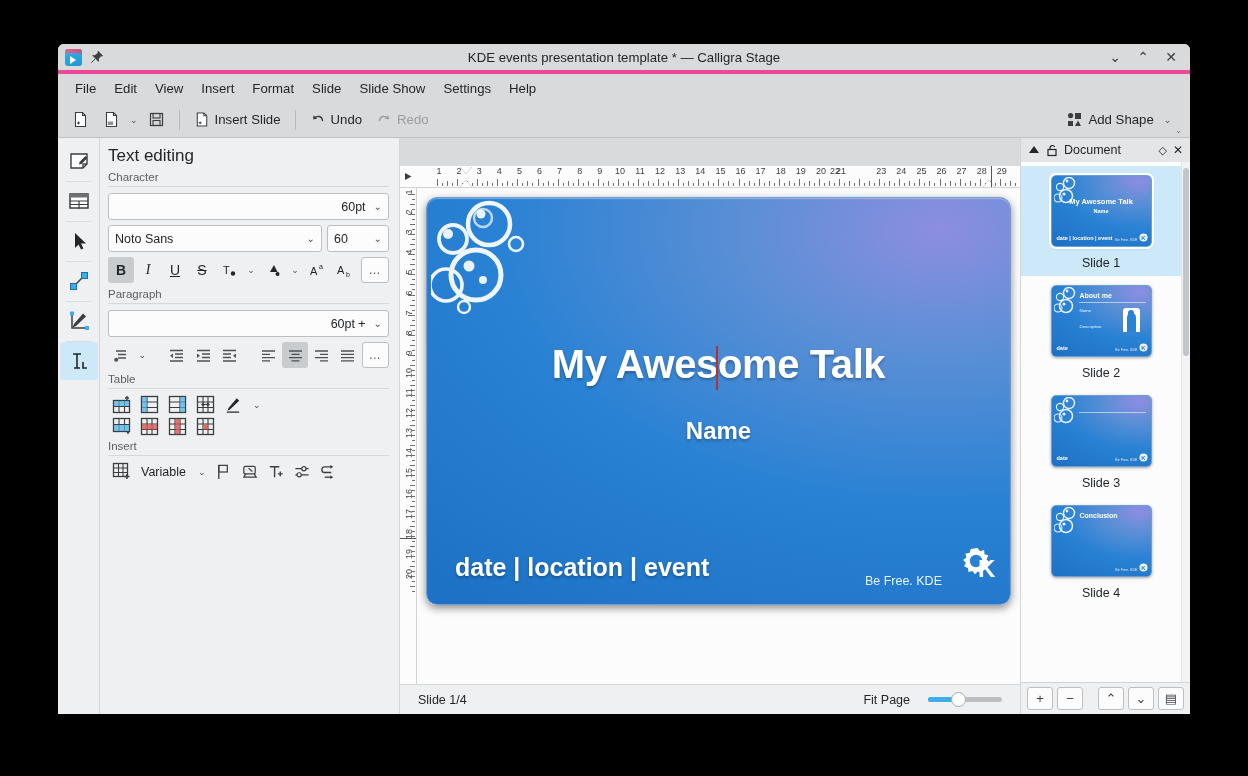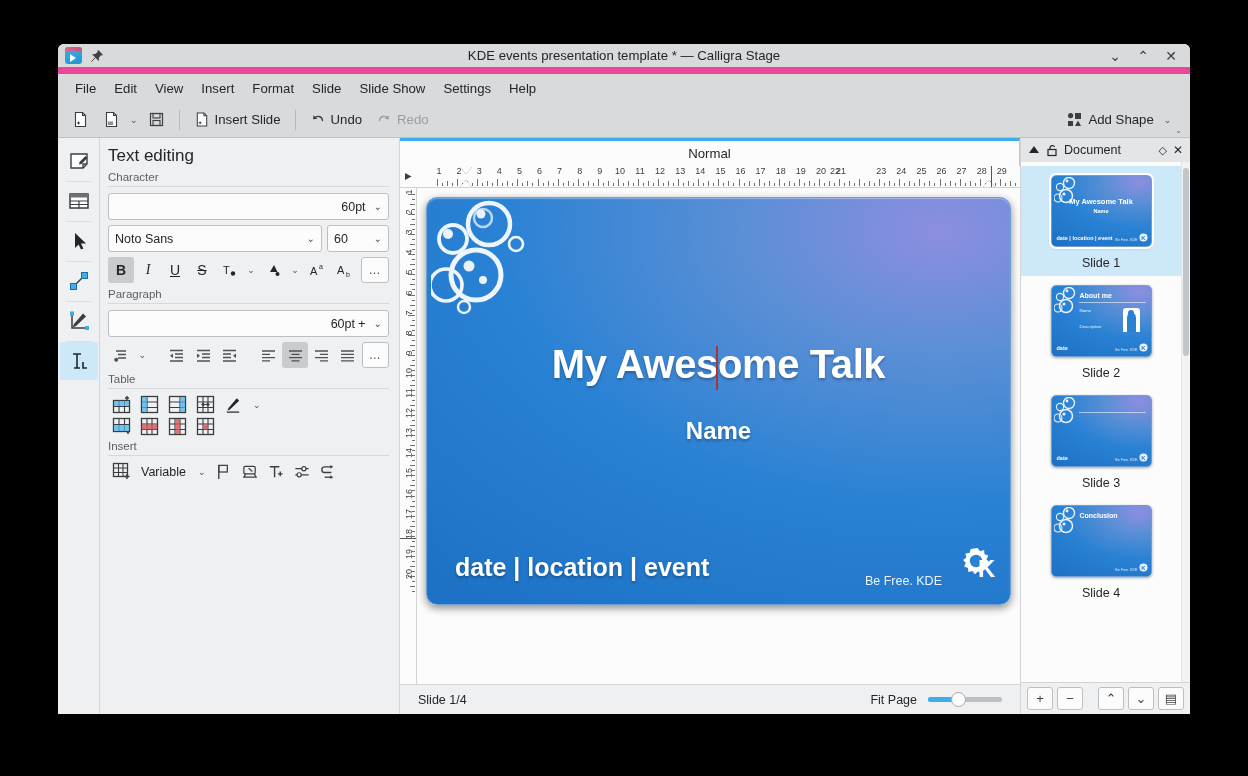--- a/index.html
+++ b/index.html
@@ -19,21 +19,21 @@
     display: flex; flex-direction: column;
     box-shadow: 0 0 14px rgba(0,0,0,0.55);
   }
 
   
   .titlebar {
     height: 30px; flex: 0 0 30px;
     background: #d8dadc;
     display: flex; align-items: center;
     position: relative;
-    border-bottom: 7px solid #ec4899;
+    border-bottom: 4px solid #ec4899;
   }
   .tb-left { display: flex; align-items: center; gap: 8px; padding-left: 7px; }
   .app-icon {
     width: 17px; height: 17px; border-radius: 3px;
     background: linear-gradient(160deg,#3daee9 0%, #2196cf 100%);
     position: relative; overflow: hidden;
   }
   .app-icon::before {
     content:""; position:absolute; left:0; right:0; top:0; height:4px;
     background: linear-gradient(90deg,#d76a8e,#c8527a);
@@ -236,21 +236,21 @@
   }
   .kde-logo { position: absolute; right: 12px; bottom: 18px; width: 40px; height: 40px; }
 
   
   .statusbar {
     height: 30px; flex: 0 0 30px; background: #eff0f1;
     border-top: 1px solid #d2d4d6;
     display: flex; align-items: center; padding: 0 18px;
     font-size: 12.5px; color: #232629;
   }
-  .zoom-wrap { margin-left: auto; display: flex; align-items: center; gap: 11px; }
+  .zoom-wrap { margin-left: auto; display: flex; align-items: center; gap: 18px; }
   .slider { width: 74px; height: 5px; background: #bdc0c2; border-radius: 3px; position: relative; }
   .slider .fill { position: absolute; left: 0; top: 0; bottom: 0; width: 29px; background: #3daee9; border-radius: 3px; }
   .slider .knob {
     position: absolute; left: 23px; top: -5px; width: 15px; height: 15px;
     background: #fcfcfc; border: 1px solid #a8abad; border-radius: 50%;
   }
 
   
   .dock {
     width: 170px; flex: 0 0 170px; background: #eff0f1;
@@ -653,21 +653,20 @@
         <svg width="18" height="18" viewBox="0 0 19 19">
           <path d="M13 4 h-7 a3 3 0 0 0 0 6 h7" fill="none" stroke="#3b3e41" stroke-width="1.4"></path>
           <path d="M6 15 h7" fill="none" stroke="#3b3e41" stroke-width="1.4"></path>
           <path d="M12 2 L15 4 L12 6 Z M12 13 L15 15 L12 17 Z" fill="#3b3e41"></path>
         </svg>
       </div>
     </div>
 
     <div class="center">
       <div class="tabs">
-        <div class="tab active">Normal</div>
       </div>
 
       <div class="ruler-h">
         <div class="ruler-corner">
           <svg width="9" height="9" viewBox="0 0 9 9">
               <path d="M1 1 L1 8 L7.5 4.5 Z" fill="#3b3e41"></path>
             </svg>
         </div>
         <div class="track" id="hruler">
             <div style="position: absolute; left: 15px; top: 0px; width: 14px; text-align: center; font-size: 9px; color: rgb(59, 62, 65);">1</div>

